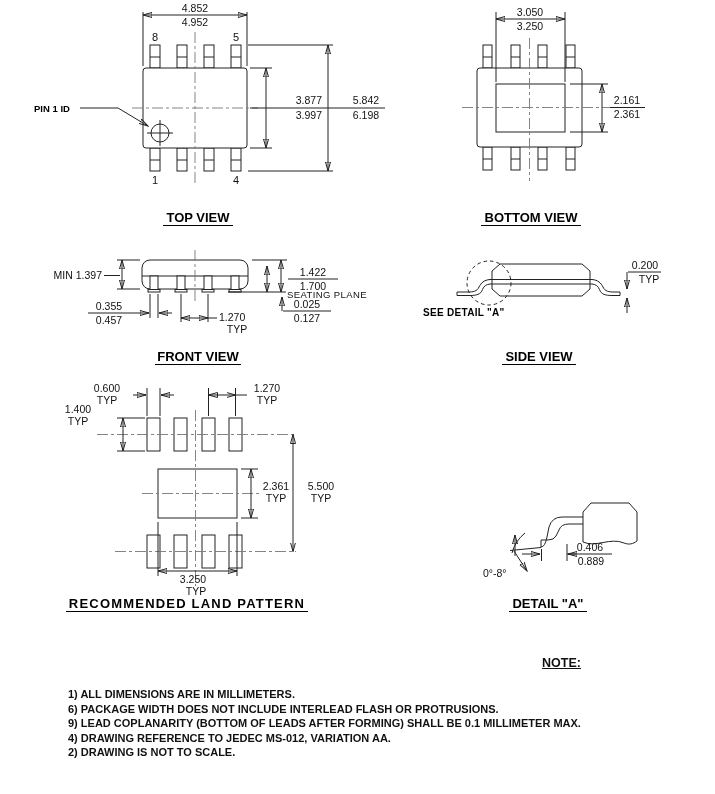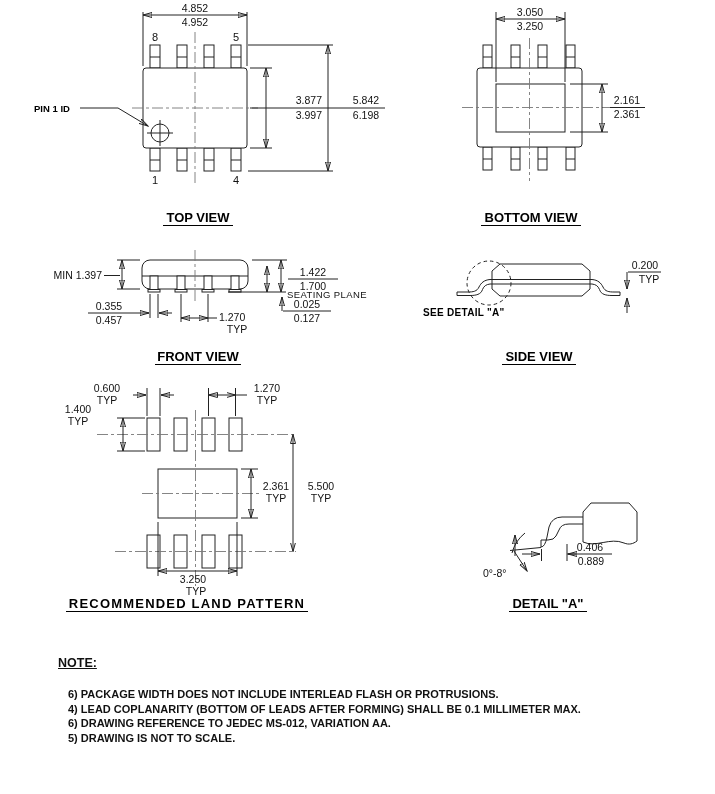--- a/index.html
+++ b/index.html
@@ -13,21 +13,21 @@
   text{fill:#111;stroke:none;}
   .dim{font-size:10.5px;}
   .dims{font-size:9.5px;letter-spacing:.4px;}
   .pn{font-size:11px;}
   .lbl{font-size:9.5px;font-weight:bold;fill:#000;}
   .lbl2{font-size:10px;font-weight:bold;fill:#000;letter-spacing:.3px;}
   .title{font-size:13px;font-weight:bold;fill:#000;}
   .titlew{font-size:13px;font-weight:bold;fill:#000;letter-spacing:1.2px;}
   .tl{stroke:#000;stroke-width:1.2;}
   .notes{position:absolute;left:58px;top:656px;color:#111;font-weight:bold;}
-  .notes-heading{font-size:12.5px;text-decoration:underline;margin-bottom:17px;}
+  .notes-heading{font-size:12.5px;text-decoration:underline;margin-bottom:17px;text-align:right;}
   .note-line{font-size:11px;line-height:14.6px;margin-left:10px;white-space:nowrap;}
 </style>
 </head>
 <body>
 
 <div class="canvas">
 <svg width="715" height="640" viewBox="0 0 715 640">
   <defs>
     <marker id="ar" markerWidth="10" markerHeight="7" refX="9" refY="3" orient="auto-start-reverse" markerUnits="userSpaceOnUse">
       <path d="M0,0.5 L9,3 L0,5.5 Z" fill="#222" stroke="none"></path>
@@ -314,18 +314,19 @@
       <path d="M525,533 Q515,541 512,553"></path>
     </g>
     <text class="dim" x="483" y="577">0°-8°</text>
     <text class="title" x="548" y="608" text-anchor="middle">DETAIL "A"</text>
     <line class="tl" x1="509" y1="611.5" x2="587" y2="611.5"></line>
   </g>
 </svg>
 
   <div class="notes">
     <div class="notes-heading">NOTE:</div>
+    <div class="note-line">1) ALL DIMENSIONS ARE IN MILLIMETERS.</div>
     <div class="note-line">6) PACKAGE WIDTH DOES NOT INCLUDE INTERLEAD FLASH OR PROTRUSIONS.</div>
-    <div class="note-line">4) LEAD COPLANARITY (BOTTOM OF LEADS AFTER FORMING) SHALL BE 0.1 MILLIMETER MAX.</div>
-    <div class="note-line">6) DRAWING REFERENCE TO JEDEC MS-012, VARIATION AA.</div>
-    <div class="note-line">5) DRAWING IS NOT TO SCALE.</div>
+    <div class="note-line">9) LEAD COPLANARITY (BOTTOM OF LEADS AFTER FORMING) SHALL BE 0.1 MILLIMETER MAX.</div>
+    <div class="note-line">4) DRAWING REFERENCE TO JEDEC MS-012, VARIATION AA.</div>
+    <div class="note-line">2) DRAWING IS NOT TO SCALE.</div>
   </div>
 </div>
 
 </body></html>

